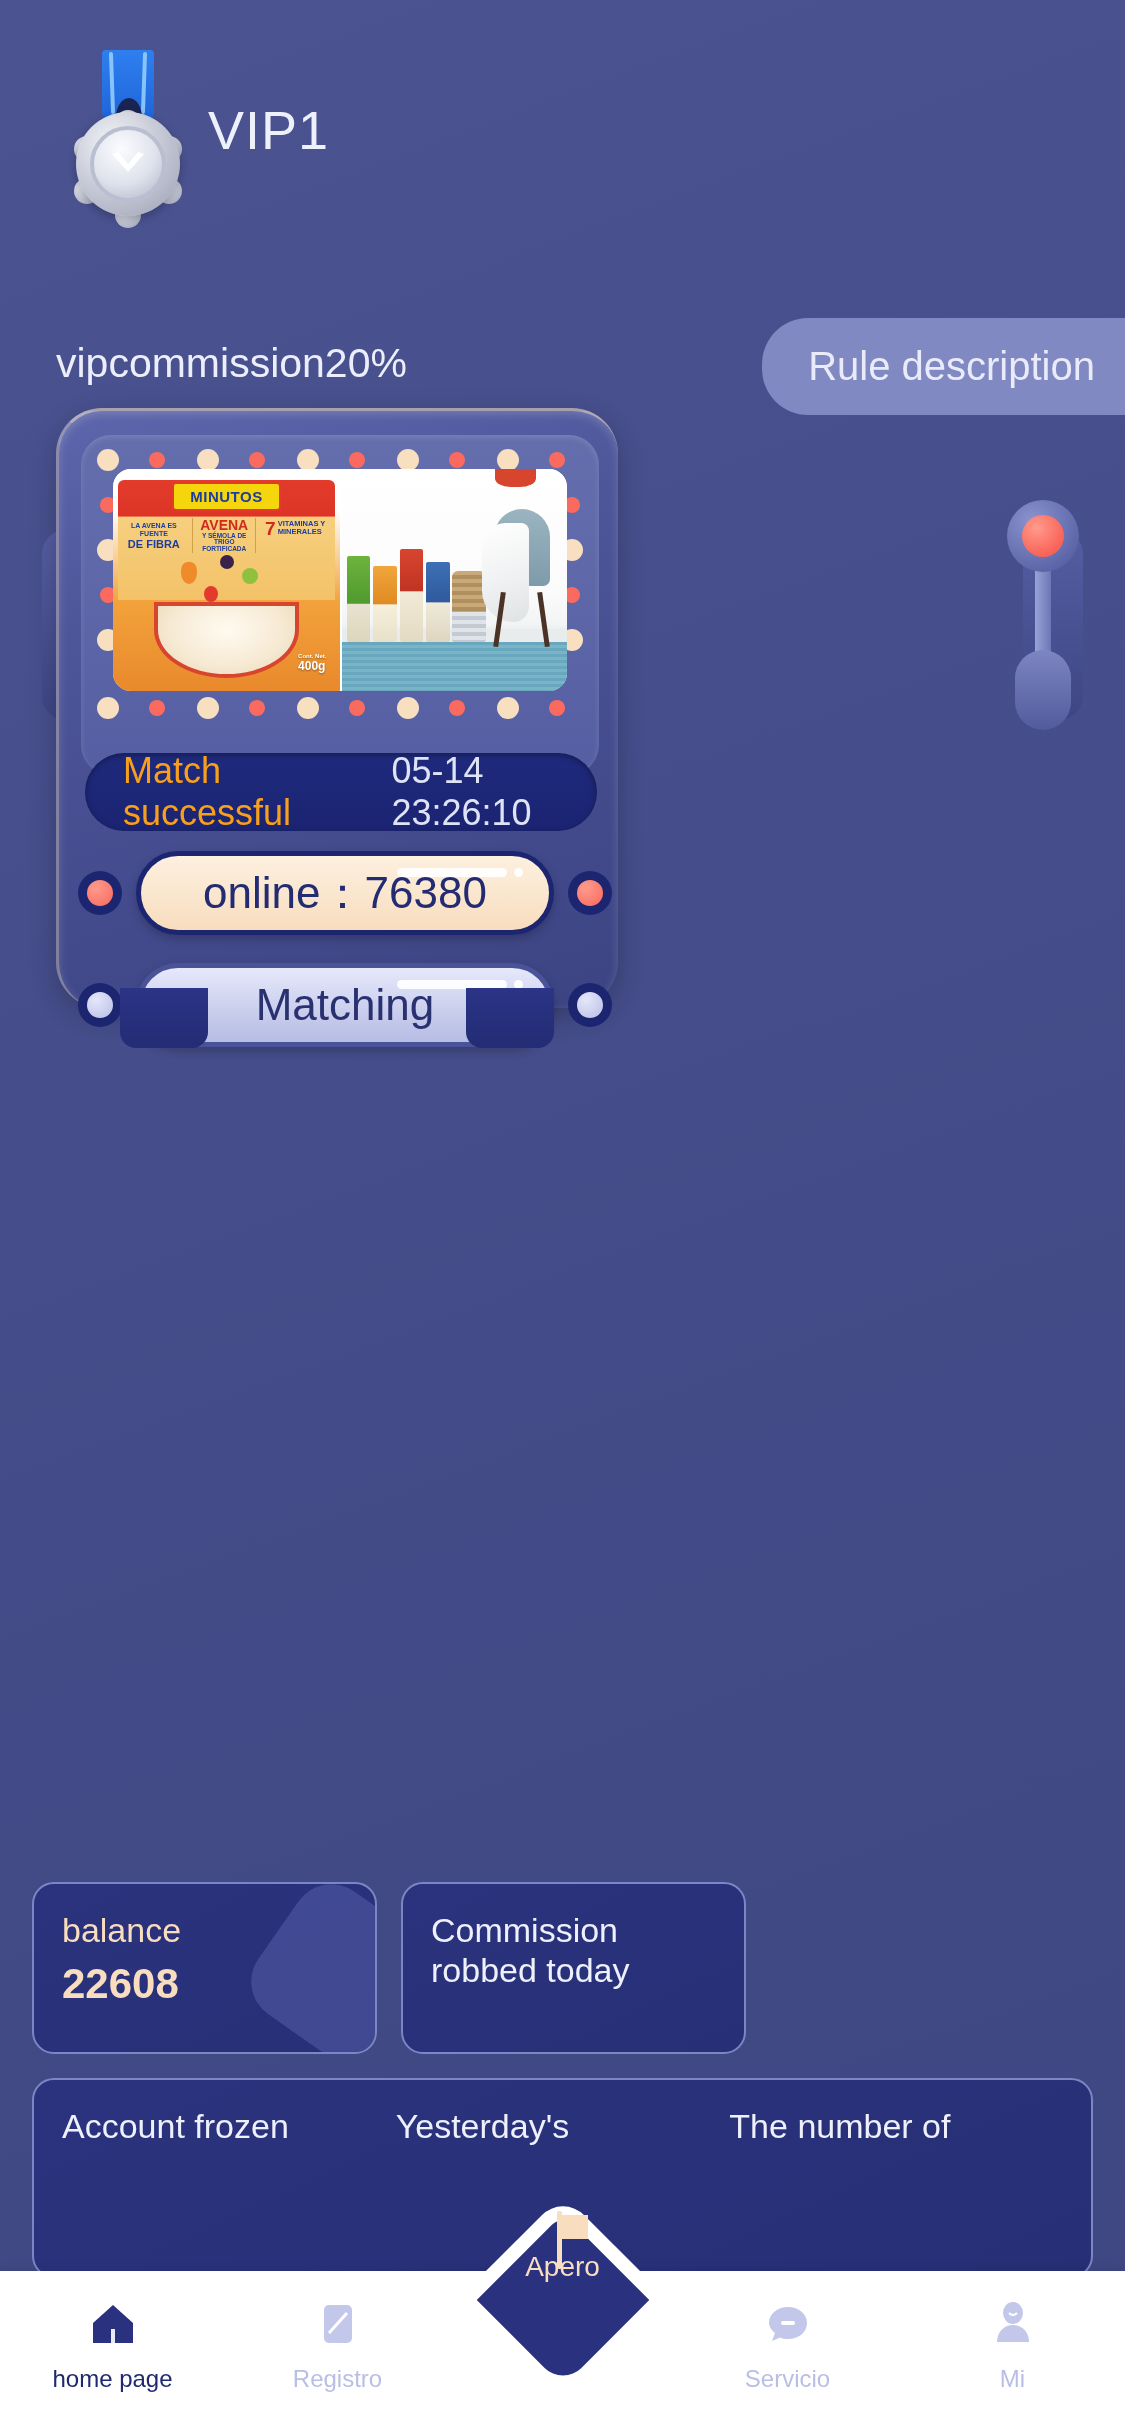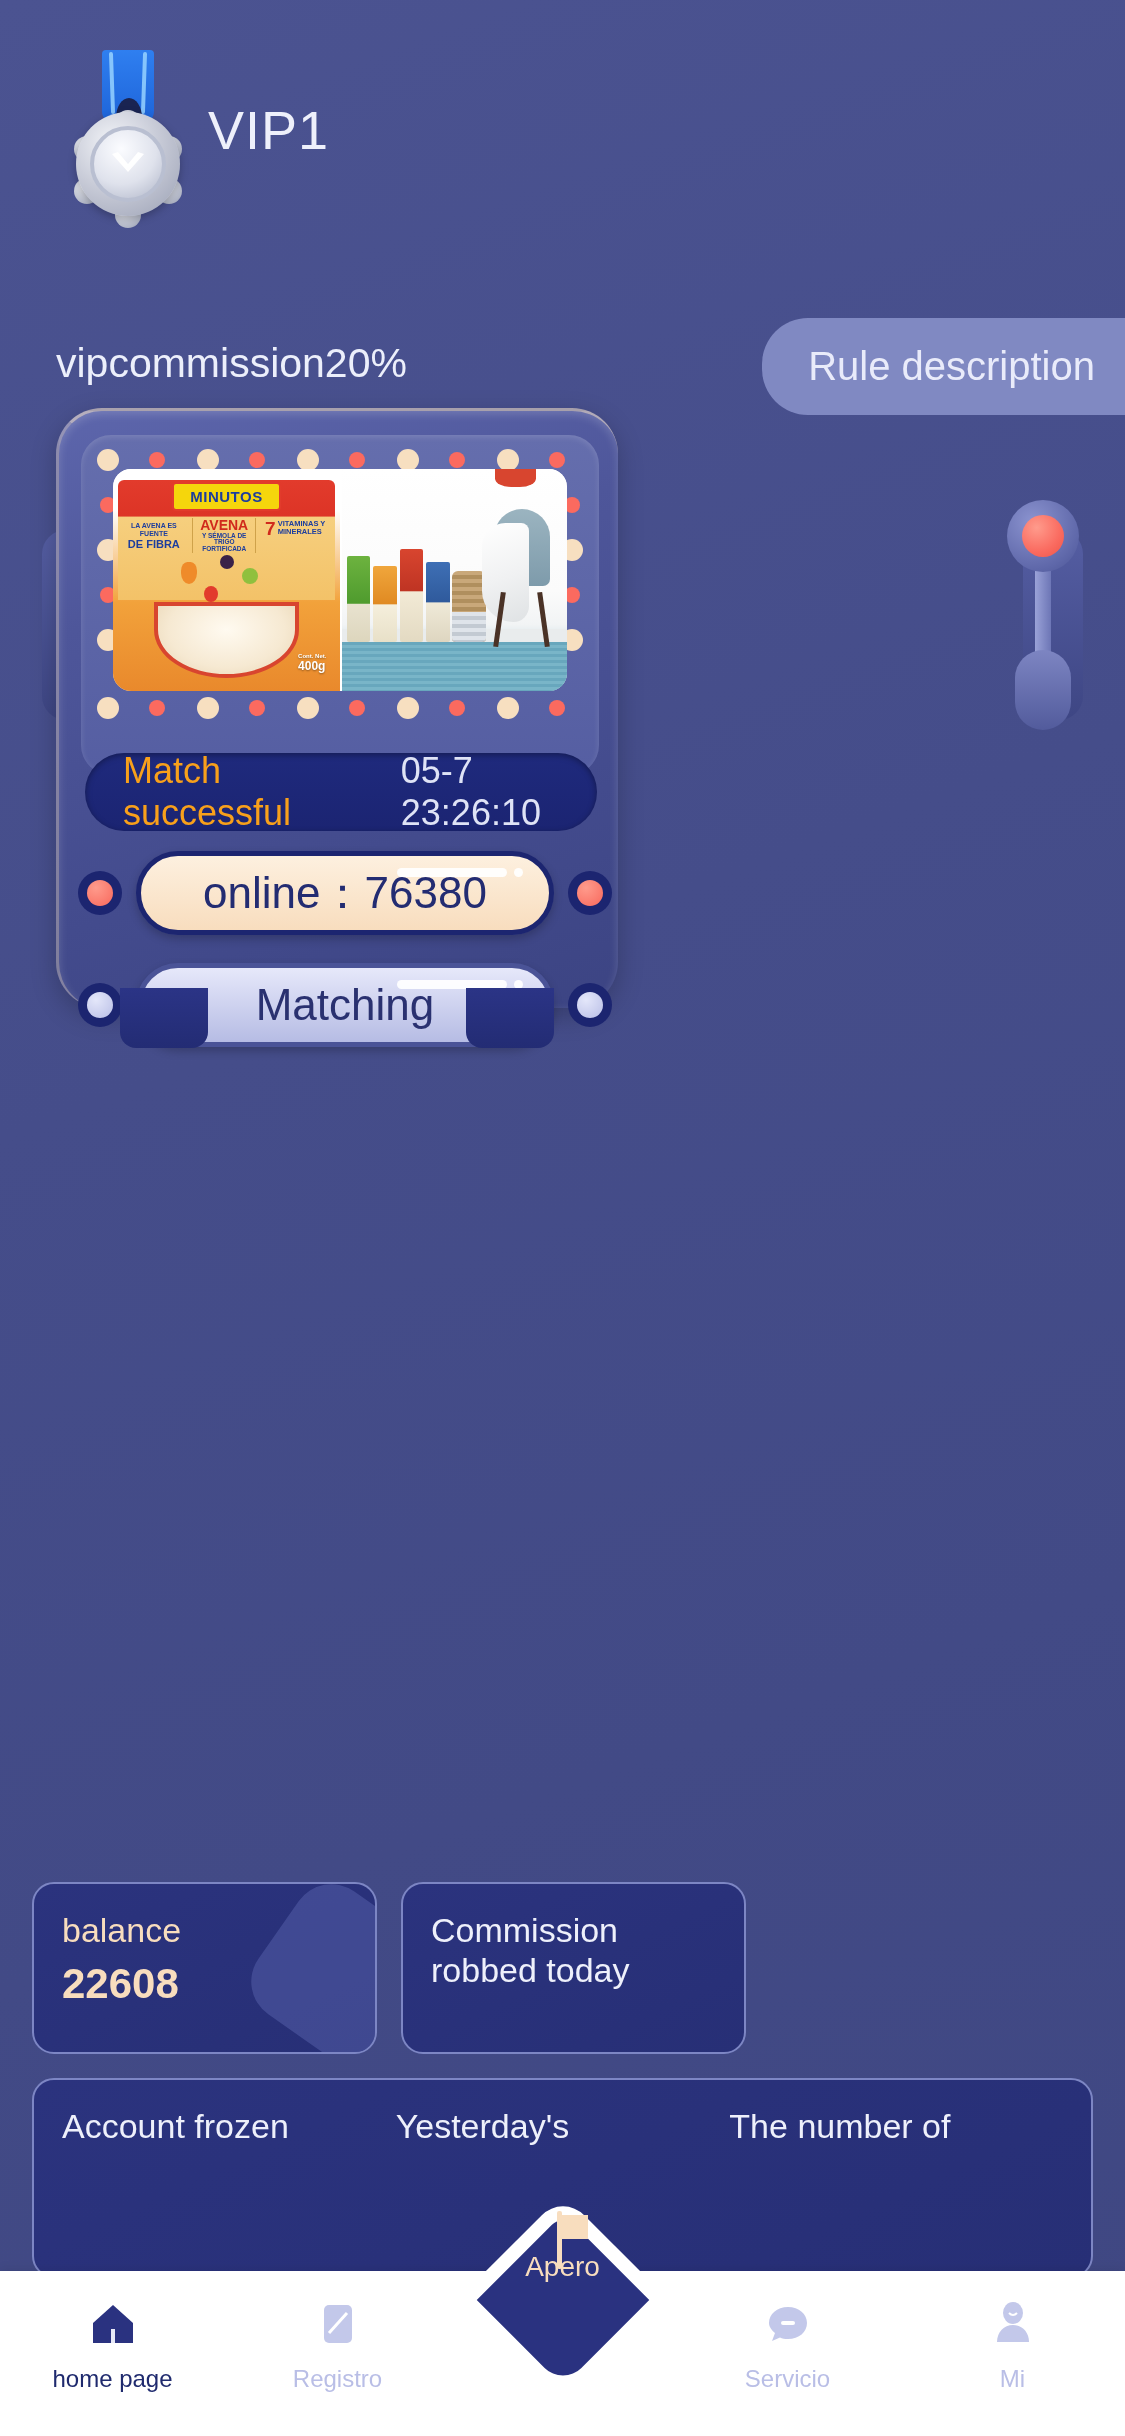--- a/index.html
+++ b/index.html
@@ -458,21 +458,21 @@
                 <div class="leg l1"></div>
                   <div class="leg l2"></div>
               </div>
             </div>
           </div>
         </div>
       </div>
 
       <div class="match-bar">
         <span class="match-label">Match successful</span>
-        <span class="match-time">05-7 23:26:10</span>
+        <span class="match-time">05-14 23:26:10</span>
       </div>
 
       <div class="btn-row one">
         <div class="side-dot red">
             <i></i>
           </div>
         <button class="pill cream">
           <span>online：76380</span>
           <span class="gloss"></span>
           <span class="gloss-dot"></span>

